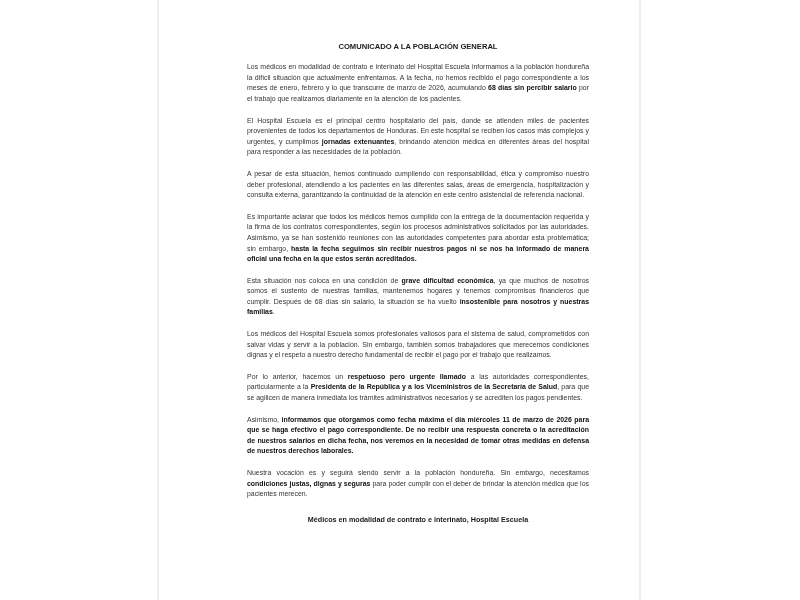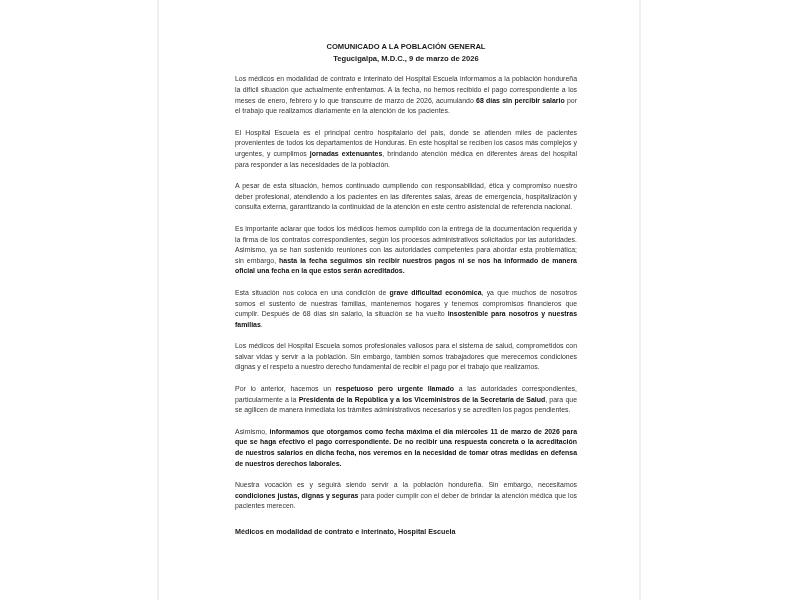--- a/index.html
+++ b/index.html
@@ -14,55 +14,55 @@
       position: absolute;
       left: 157px; top: -4px;
       width: 484px; height: 610px;
       background: #ffffff;
       border-left: 2px solid #efefef;
       border-right: 2px solid #efefef;
       box-sizing: border-box;
     }
     .content {
       position: absolute;
-      left: 76px; top: 45px;
+      left: 88px; top: 45px;
       width: 342px;
     }
     .header {
       text-align: center;
       font-weight: bold;
       font-size: 7.6px;
       line-height: 12.2px;
       color: #1a1a1a;
       margin-bottom: 9px;
     }
     .para {
       font-size: 6.95px;
       line-height: 10.6px;
       text-align: justify;
       margin: 0 0 11px 0;
       color: #333;
     }
     .para b { color: #111; font-weight: bold; }
     .signature {
+      text-align: center;
       font-weight: bold;
       font-size: 7.2px;
       line-height: 11px;
       color: #1a1a1a;
       margin-top: 14px;
     }
   </style>
 </head>
 <body>
 
 <div class="page">
   <div class="content">
     <div class="header">
       <div>COMUNICADO A LA POBLACIÓN GENERAL</div>
-      <div>Tegucigalpa, M.D.C., 9 de marzo de 2026</div>
     </div>
 
     <p class="para"><span>Los médicos en modalidad de contrato e interinato del Hospital Escuela informamos a la población hondureña la difícil situación que actualmente enfrentamos. A la fecha, no hemos recibido el pago correspondiente a los meses de enero, febrero y lo que transcurre de marzo de 2026, acumulando </span><b>68 días sin percibir salario</b><span> por el trabajo que realizamos diariamente en la atención de los pacientes.</span></p>
 
     <p class="para"><span>El Hospital Escuela es el principal centro hospitalario del país, donde se atienden miles de pacientes provenientes de todos los departamentos de Honduras. En este hospital se reciben los casos más complejos y urgentes, y cumplimos </span><b>jornadas extenuantes</b><span>, brindando atención médica en diferentes áreas del hospital para responder a las necesidades de la población.</span></p>
 
     <p class="para"><span>A pesar de esta situación, hemos continuado cumpliendo con responsabilidad, ética y compromiso nuestro deber profesional, atendiendo a los pacientes en las diferentes salas, áreas de emergencia, hospitalización y consulta externa, garantizando la continuidad de la atención en este centro asistencial de referencia nacional.</span></p>
 
     <p class="para"><span>Es importante aclarar que todos los médicos hemos cumplido con la entrega de la documentación requerida y la firma de los contratos correspondientes, según los procesos administrativos solicitados por las autoridades. Asimismo, ya se han sostenido reuniones con las autoridades competentes para abordar esta problemática; sin embargo, </span><b>hasta la fecha seguimos sin recibir nuestros pagos ni se nos ha informado de manera oficial una fecha en la que estos serán acreditados.</b></p>
 

